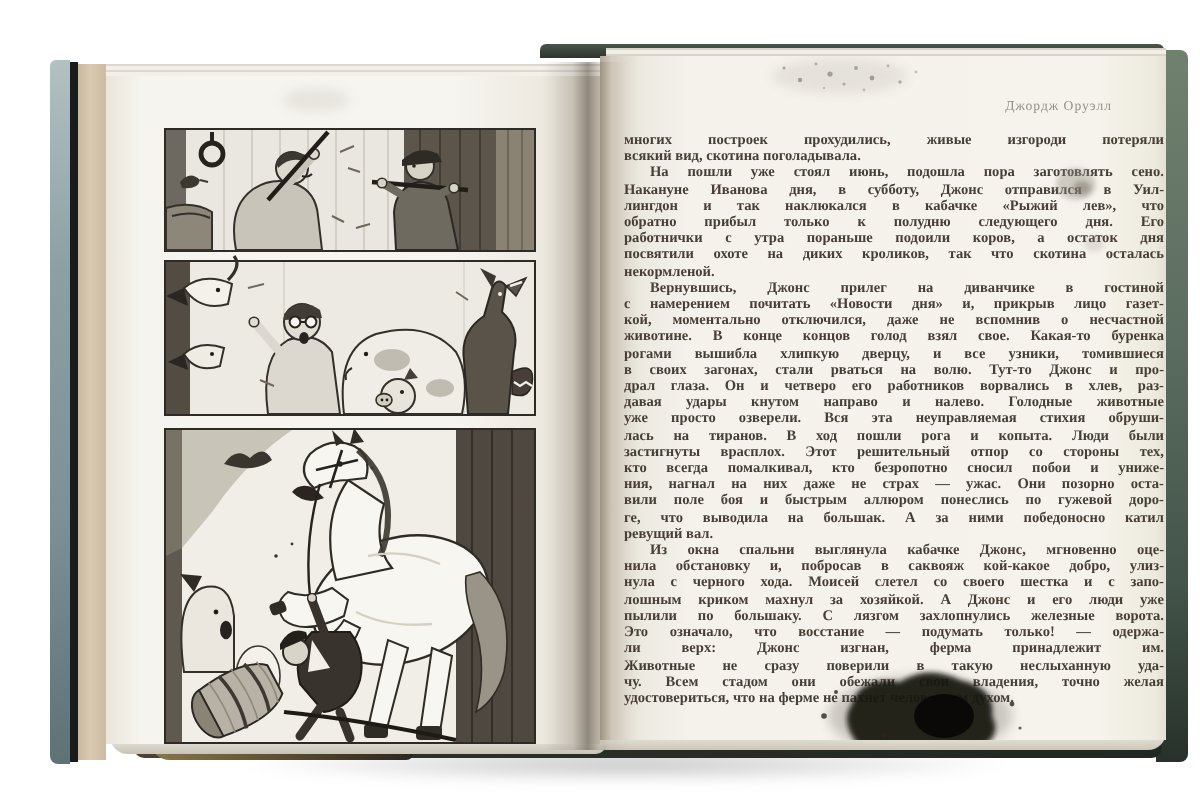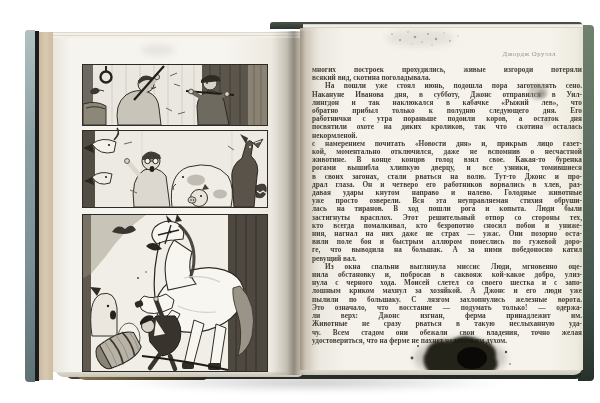--- a/index.html
+++ b/index.html
@@ -211,43 +211,44 @@
       <div class="body-text">
           <div class="tline">многих построек прохудились, живые изгороди потеряли</div>
           <div class="tline plast">всякий вид, скотина поголадывала.</div>
           <div class="tline ind">На пошли уже стоял июнь, подошла пора заготовлять сено.</div>
           <div class="tline">Накануне Иванова дня, в субботу, Джонс отправился в Уил-</div>
           <div class="tline">лингдон и так наклюкался в кабачке «Рыжий лев», что</div>
           <div class="tline">обратно прибыл только к полудню следующего дня. Его</div>
           <div class="tline">работнички с утра пораньше подоили коров, а остаток дня</div>
           <div class="tline">посвятили охоте на диких кроликов, так что скотина осталась</div>
           <div class="tline plast">некормленой.</div>
+          <div class="tline ind">Вернувшись, Джонс прилег на диванчике в гостиной</div>
           <div class="tline">с намерением почитать «Новости дня» и, прикрыв лицо газет-</div>
           <div class="tline">кой, моментально отключился, даже не вспомнив о несчастной</div>
           <div class="tline">животине. В конце концов голод взял свое. Какая-то буренка</div>
           <div class="tline">рогами вышибла хлипкую дверцу, и все узники, томившиеся</div>
           <div class="tline">в своих загонах, стали рваться на волю. Тут-то Джонс и про-</div>
           <div class="tline">драл глаза. Он и четверо его работников ворвались в хлев, раз-</div>
           <div class="tline">давая удары кнутом направо и налево. Голодные животные</div>
           <div class="tline">уже просто озверели. Вся эта неуправляемая стихия обруши-</div>
           <div class="tline">лась на тиранов. В ход пошли рога и копыта. Люди были</div>
           <div class="tline">застигнуты врасплох. Этот решительный отпор со стороны тех,</div>
           <div class="tline">кто всегда помалкивал, кто безропотно сносил побои и униже-</div>
           <div class="tline">ния, нагнал на них даже не страх — ужас. Они позорно оста-</div>
           <div class="tline">вили поле боя и быстрым аллюром понеслись по гужевой доро-</div>
           <div class="tline">ге, что выводила на большак. А за ними победоносно катил</div>
           <div class="tline plast">ревущий вал.</div>
-          <div class="tline ind">Из окна спальни выглянула миссис Люди, мгновенно оце-</div>
+          <div class="tline ind">Из окна спальни выглянула кабачке Джонс, мгновенно оце-</div>
           <div class="tline">нила обстановку и, побросав в саквояж кой-какое добро, улиз-</div>
           <div class="tline">нула с черного хода. Моисей слетел со своего шестка и с запо-</div>
           <div class="tline">лошным криком махнул за хозяйкой. А Джонс и его люди уже</div>
           <div class="tline">пылили по большаку. С лязгом захлопнулись железные ворота.</div>
           <div class="tline">Это означало, что восстание — подумать только! — одержа-</div>
           <div class="tline">ли верх: Джонс изгнан, ферма принадлежит им.</div>
-          <div class="tline">Животные не сразу рваться в такую неслыханную уда-</div>
+          <div class="tline">Животные не сразу поверили в такую неслыханную уда-</div>
           <div class="tline">чу. Всем стадом они обежали свои владения, точно желая</div>
           <div class="tline plast">удостовериться, что на ферме не пахнет человечьим духом.</div>
         </div>
       <svg class="stains" viewBox="0 0 283 342">
         <defs>
           <filter id="b1" x="-60%" y="-60%" width="220%" height="220%">
               <feGaussianBlur stdDeviation="1.4"></feGaussianBlur>
             </filter>
           <filter id="b2" x="-60%" y="-60%" width="220%" height="220%">
               <feGaussianBlur stdDeviation="3"></feGaussianBlur>

